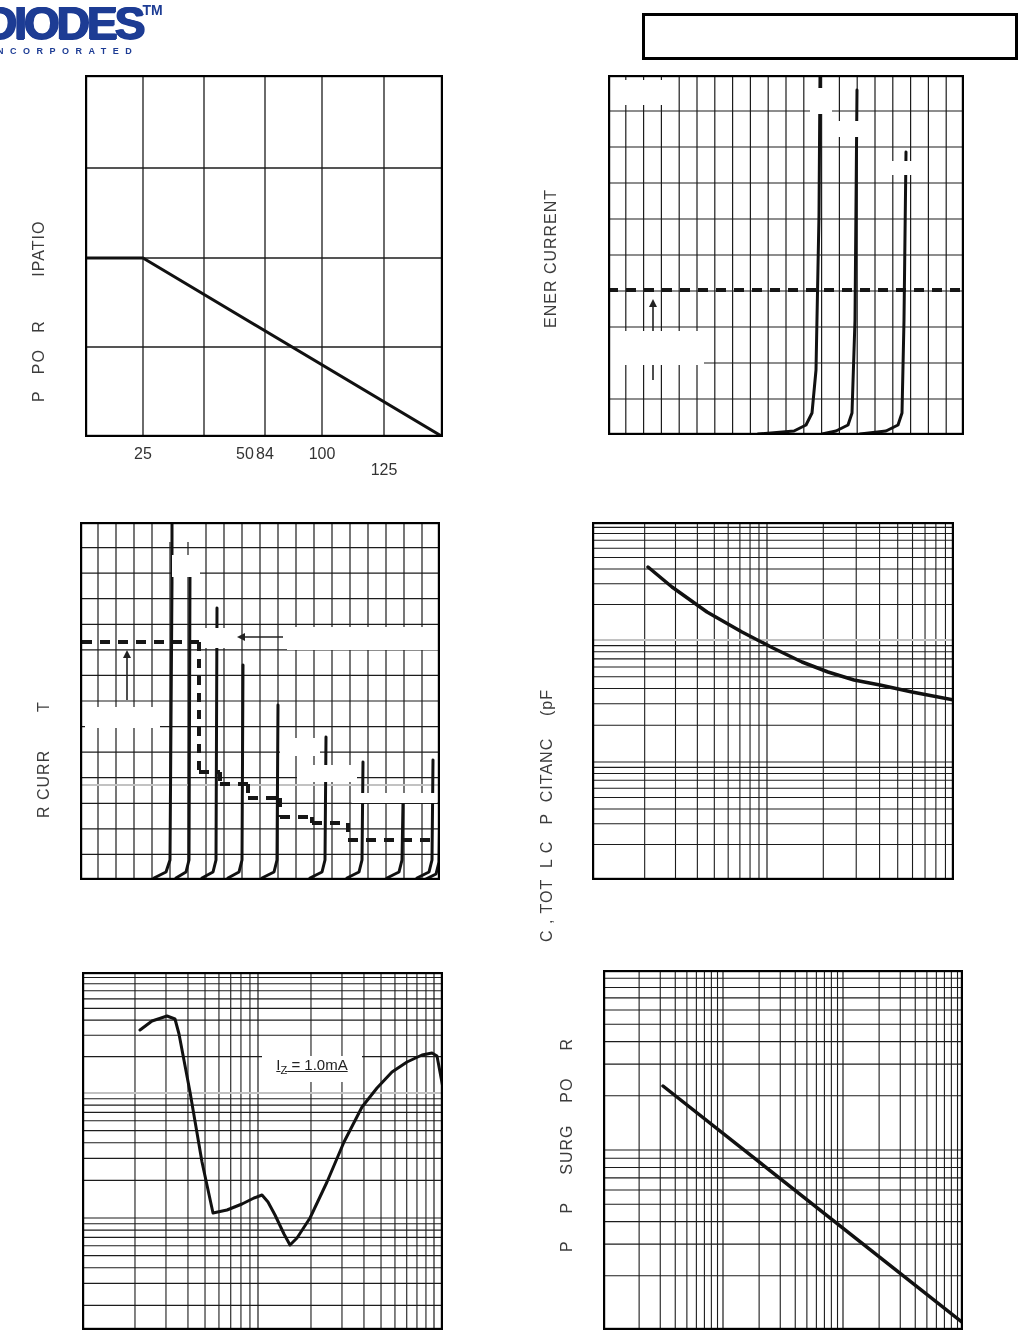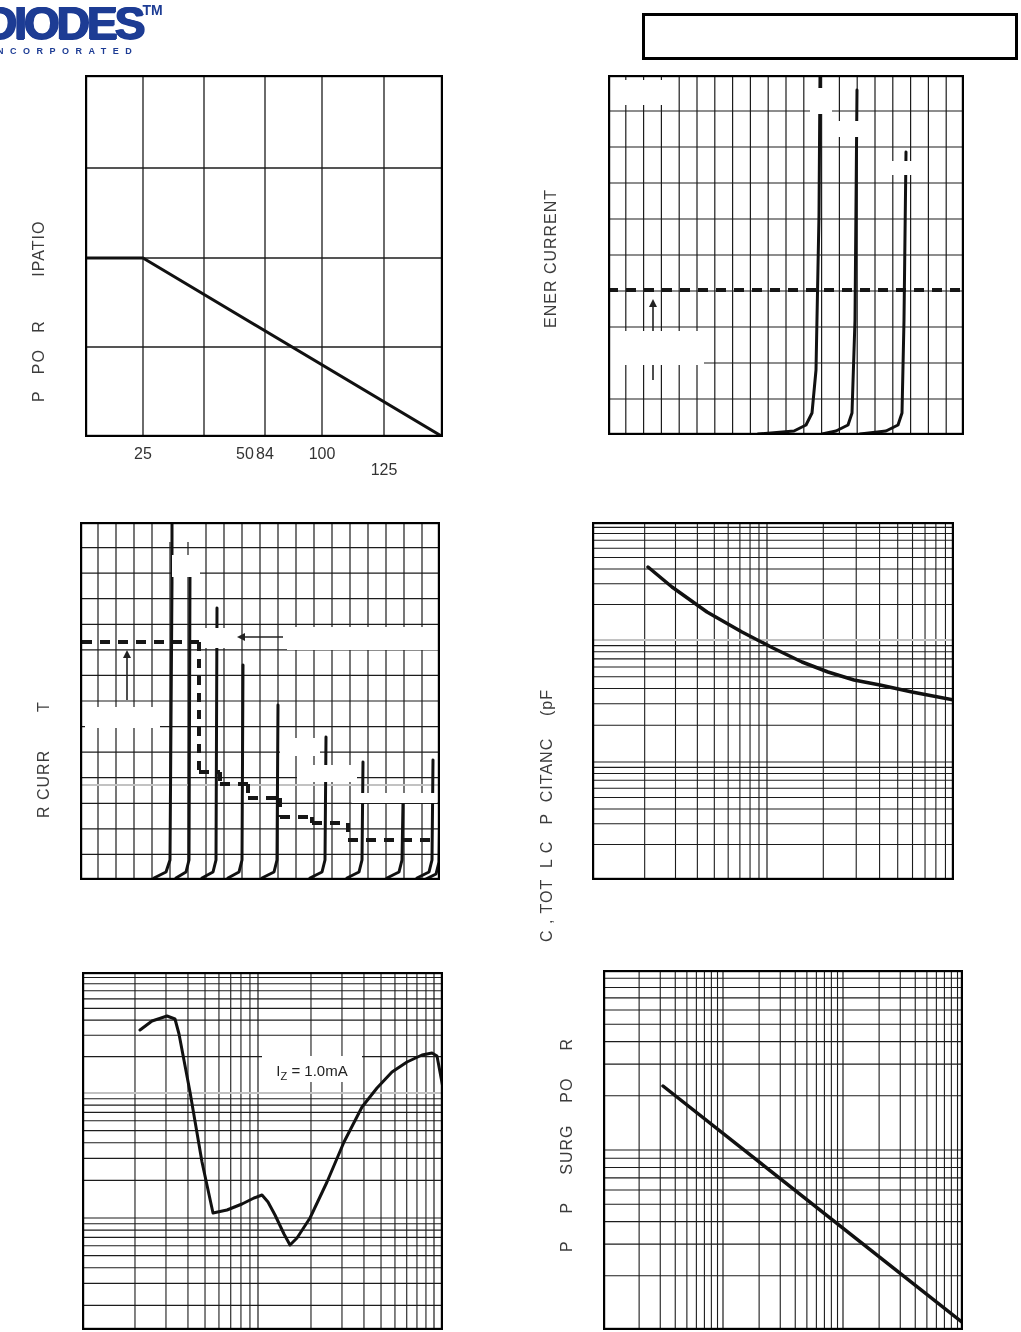--- a/index.html
+++ b/index.html
@@ -11,21 +11,21 @@
              text-shadow:1px 0 0 #1d3c94, -1px 0 0 #1d3c94, 0 1px 0 #1d3c94;}
   .logo-tm{font-size:14px;vertical-align:top;font-weight:bold;}
   .logo-sub{font-size:9px;font-weight:bold;letter-spacing:6.5px;margin-top:2px;margin-left:4px;}
   .title-box{position:absolute;left:642px;top:13px;width:370px;height:41px;
              border:3px solid #000;background:#fff;}
   .plot{position:absolute;}
   .ylabel{position:absolute;transform:rotate(-90deg);transform-origin:0 0;
           white-space:pre;font-size:16px;color:#3c3c3c;letter-spacing:1px;}
   .xtick{position:absolute;font-size:16px;color:#333;transform:translateX(-50%);}
   .anno{position:absolute;background:#fff;font-size:15px;color:#222;
-        display:flex;align-items:flex-end;justify-content:center;white-space:pre;}
+        display:flex;align-items:flex-start;justify-content:center;white-space:pre;text-decoration:underline;}
   .anno sub{font-size:11px;}
   svg{display:block;}
 </style>
 </head>
 <body>
 
 <div class="page">
 
   <header>
     <div class="logo">

